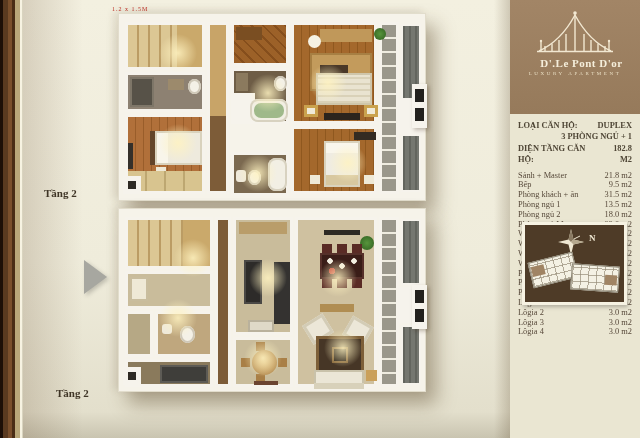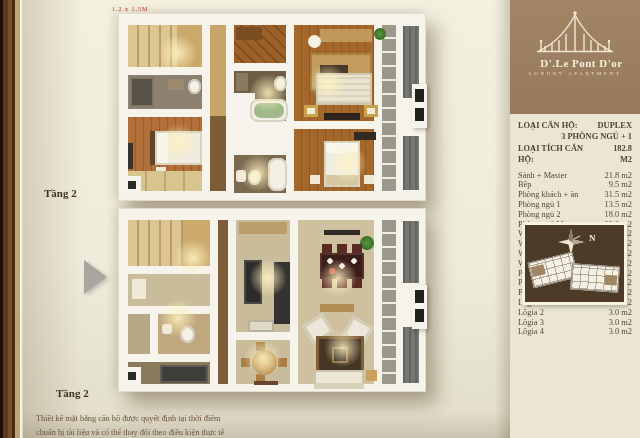--- a/index.html
+++ b/index.html
@@ -230,24 +230,20 @@
 
     <div class="glow" style="left:40px;top:90px;"></div>
       <div class="glow" style="left:130px;top:50px;"></div>
     <div class="glow" style="left:125px;top:130px;"></div>
       <div class="glow" style="left:200px;top:50px;"></div>
     <div class="glow" style="left:205px;top:120px;"></div>
       <div class="glow" style="left:55px;top:30px;"></div>
   </section>
   <div class="floor-label" style="left:56px;top:387px;">Tầng 2</div>
 
-  <p class="caption">
-    <span>Thiết kế mặt bằng căn hộ được quyết định tại thời điểm</span><br>
-    <span>chuẩn bị tài liệu và có thể thay đổi theo điều kiện thực tế</span>
-  </p>
 
   <aside class="sidebar">
     <header class="sb-head">
       <svg width="92" height="46" viewBox="0 0 92 46">
         <g stroke="#f2e8d2" fill="none" stroke-width="1.4">
           <line x1="46" y1="4" x2="46" y2="42"></line>
           <path d="M46,5 Q60,31 82,41"></path>
           <path d="M46,5 Q32,31 10,41"></path>
           <line x1="8" y1="41.5" x2="84" y2="41.5"></line>
           <line x1="16" y1="36" x2="16" y2="41"></line>
@@ -273,21 +269,21 @@
       <div id="specs">
           <div class="specrow">
             <span>LOẠI CĂN HỘ:</span>
             <span class="v">DUPLEX</span>
           </div>
           <div class="specrow">
             <span></span>
             <span class="v">3 PHÒNG NGỦ + 1</span>
           </div>
           <div class="specrow">
-            <span>LOẠI TÍCH CĂN HỘ:</span>
+            <span>DIỆN TẦNG CĂN HỘ:</span>
             <span class="v">182.8 M2</span>
           </div>
         </div>
       <div id="areas" class="areas">
           <div class="arearow">
             <span>Sảnh + Master</span>
             <span class="v">21.8 m2</span>
           </div>
           <div class="arearow">
             <span>Bếp</span>

